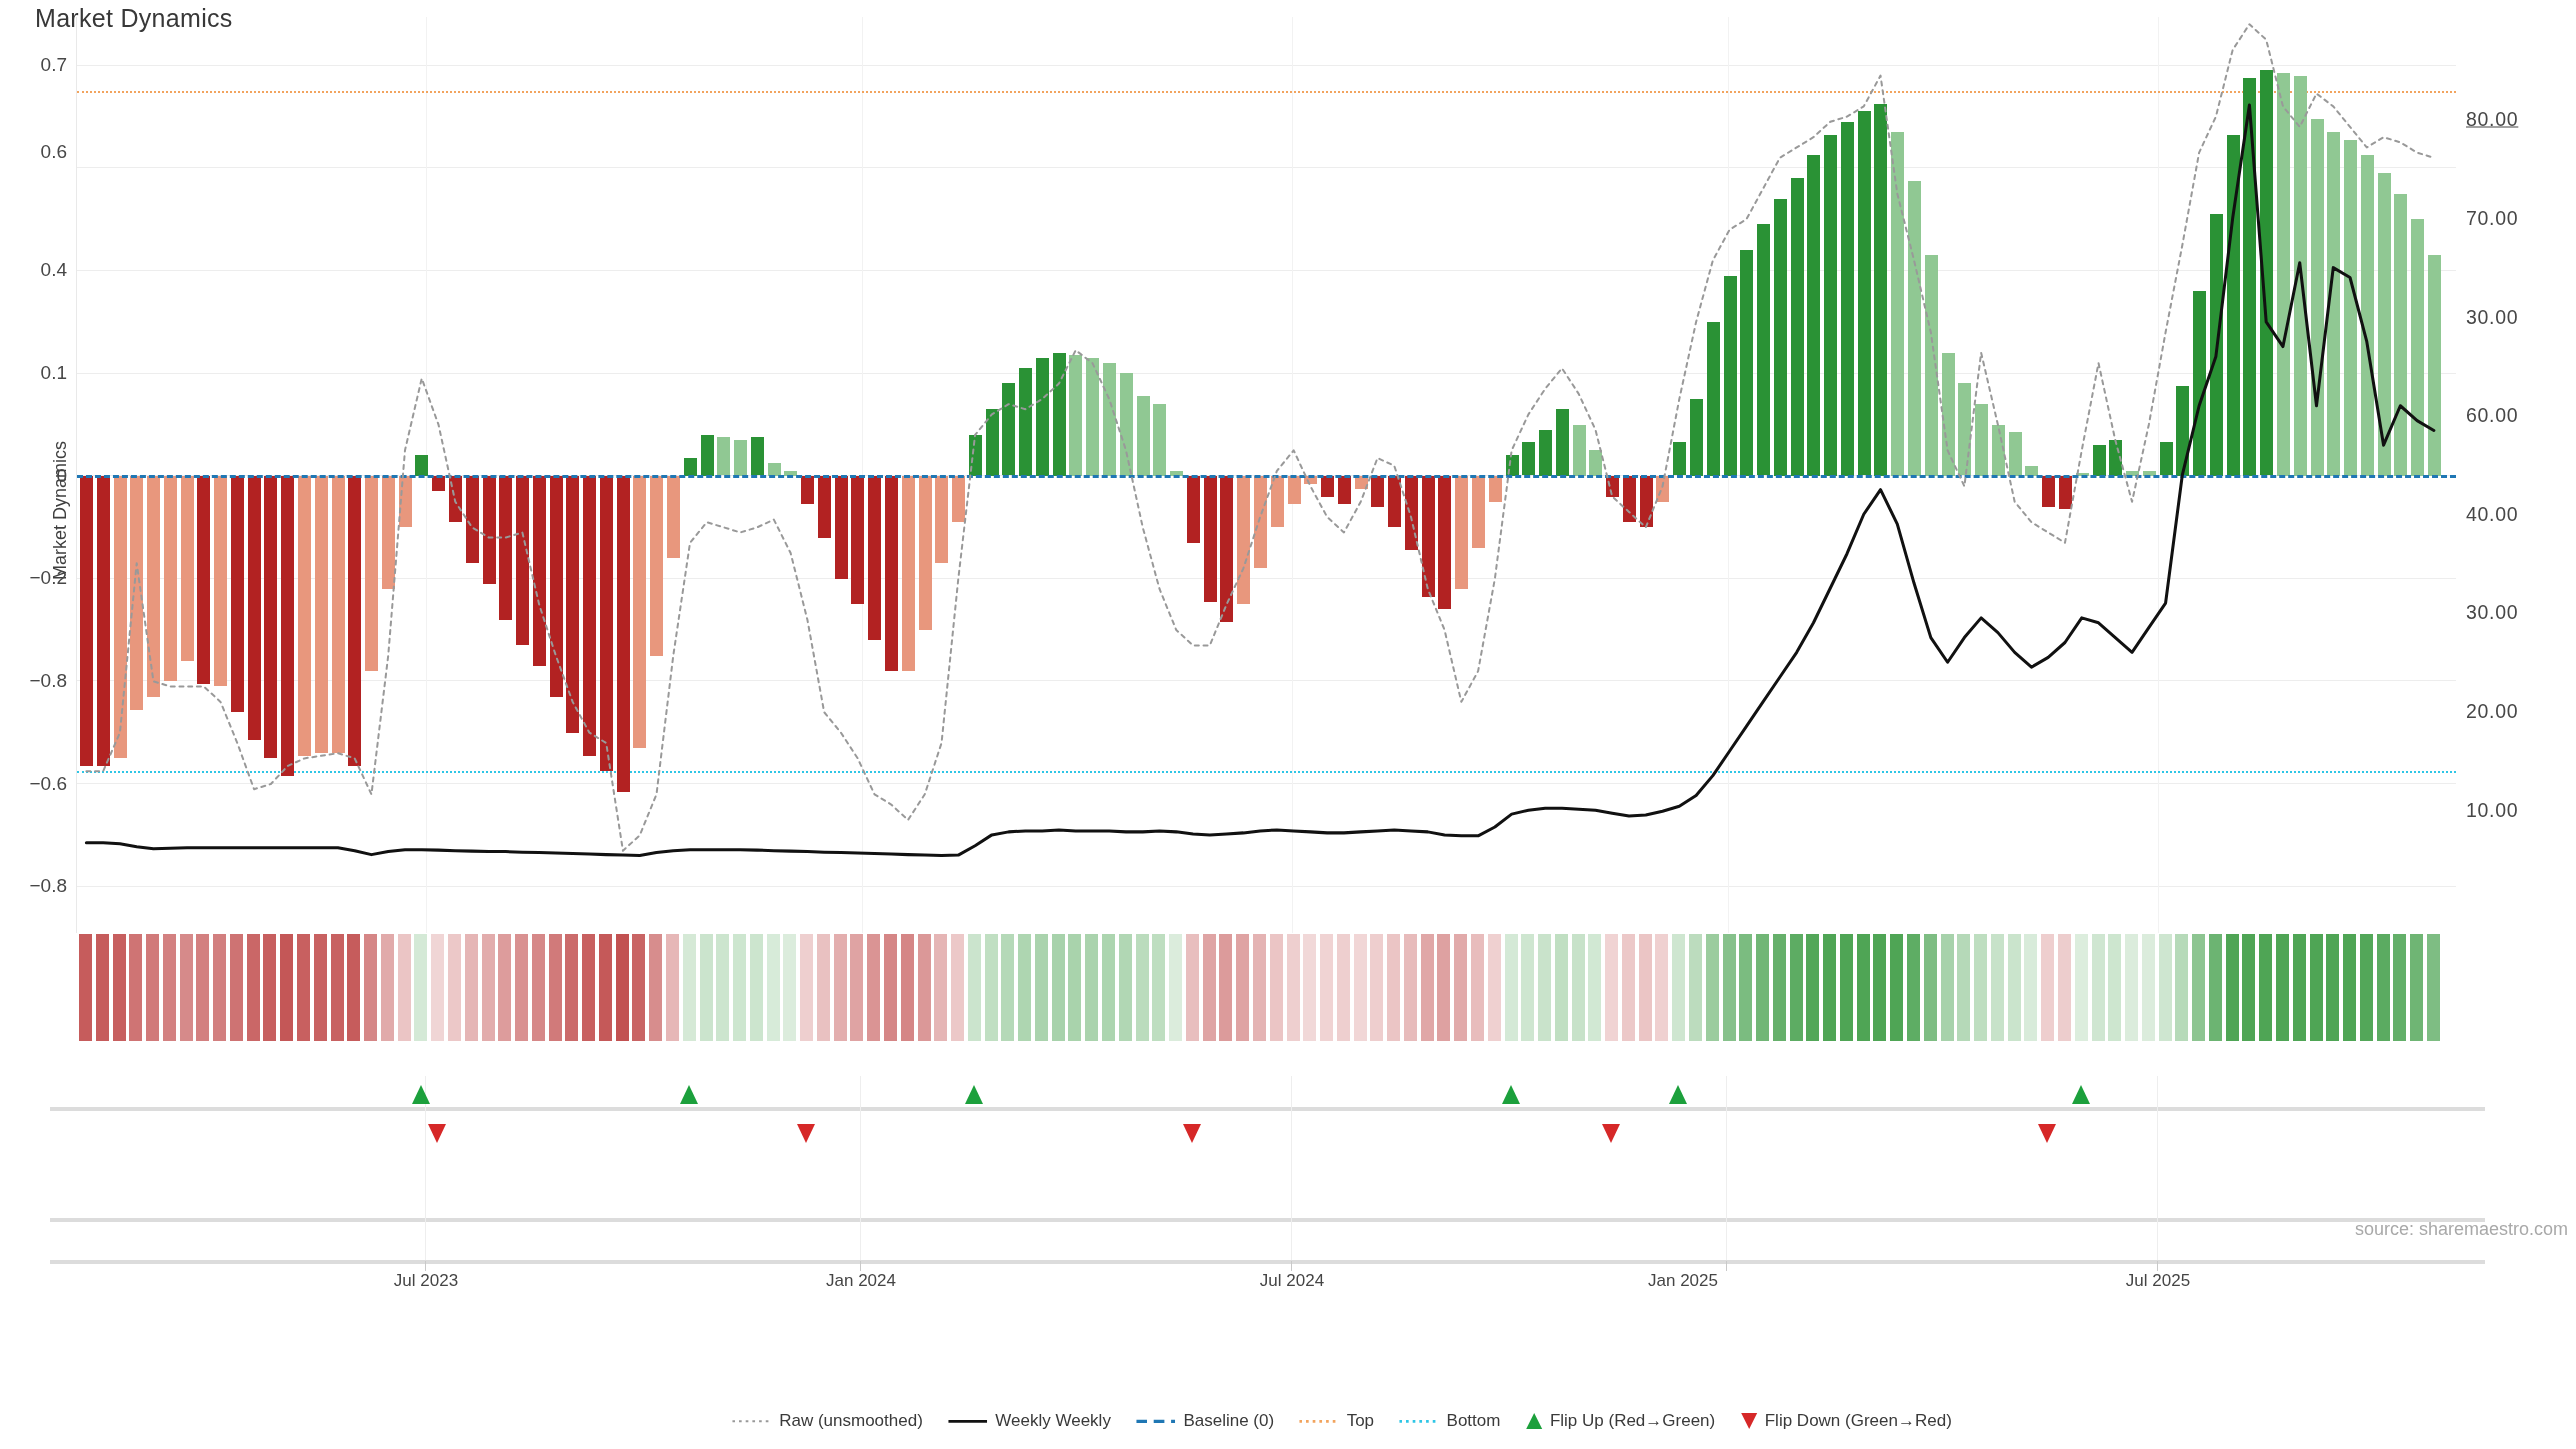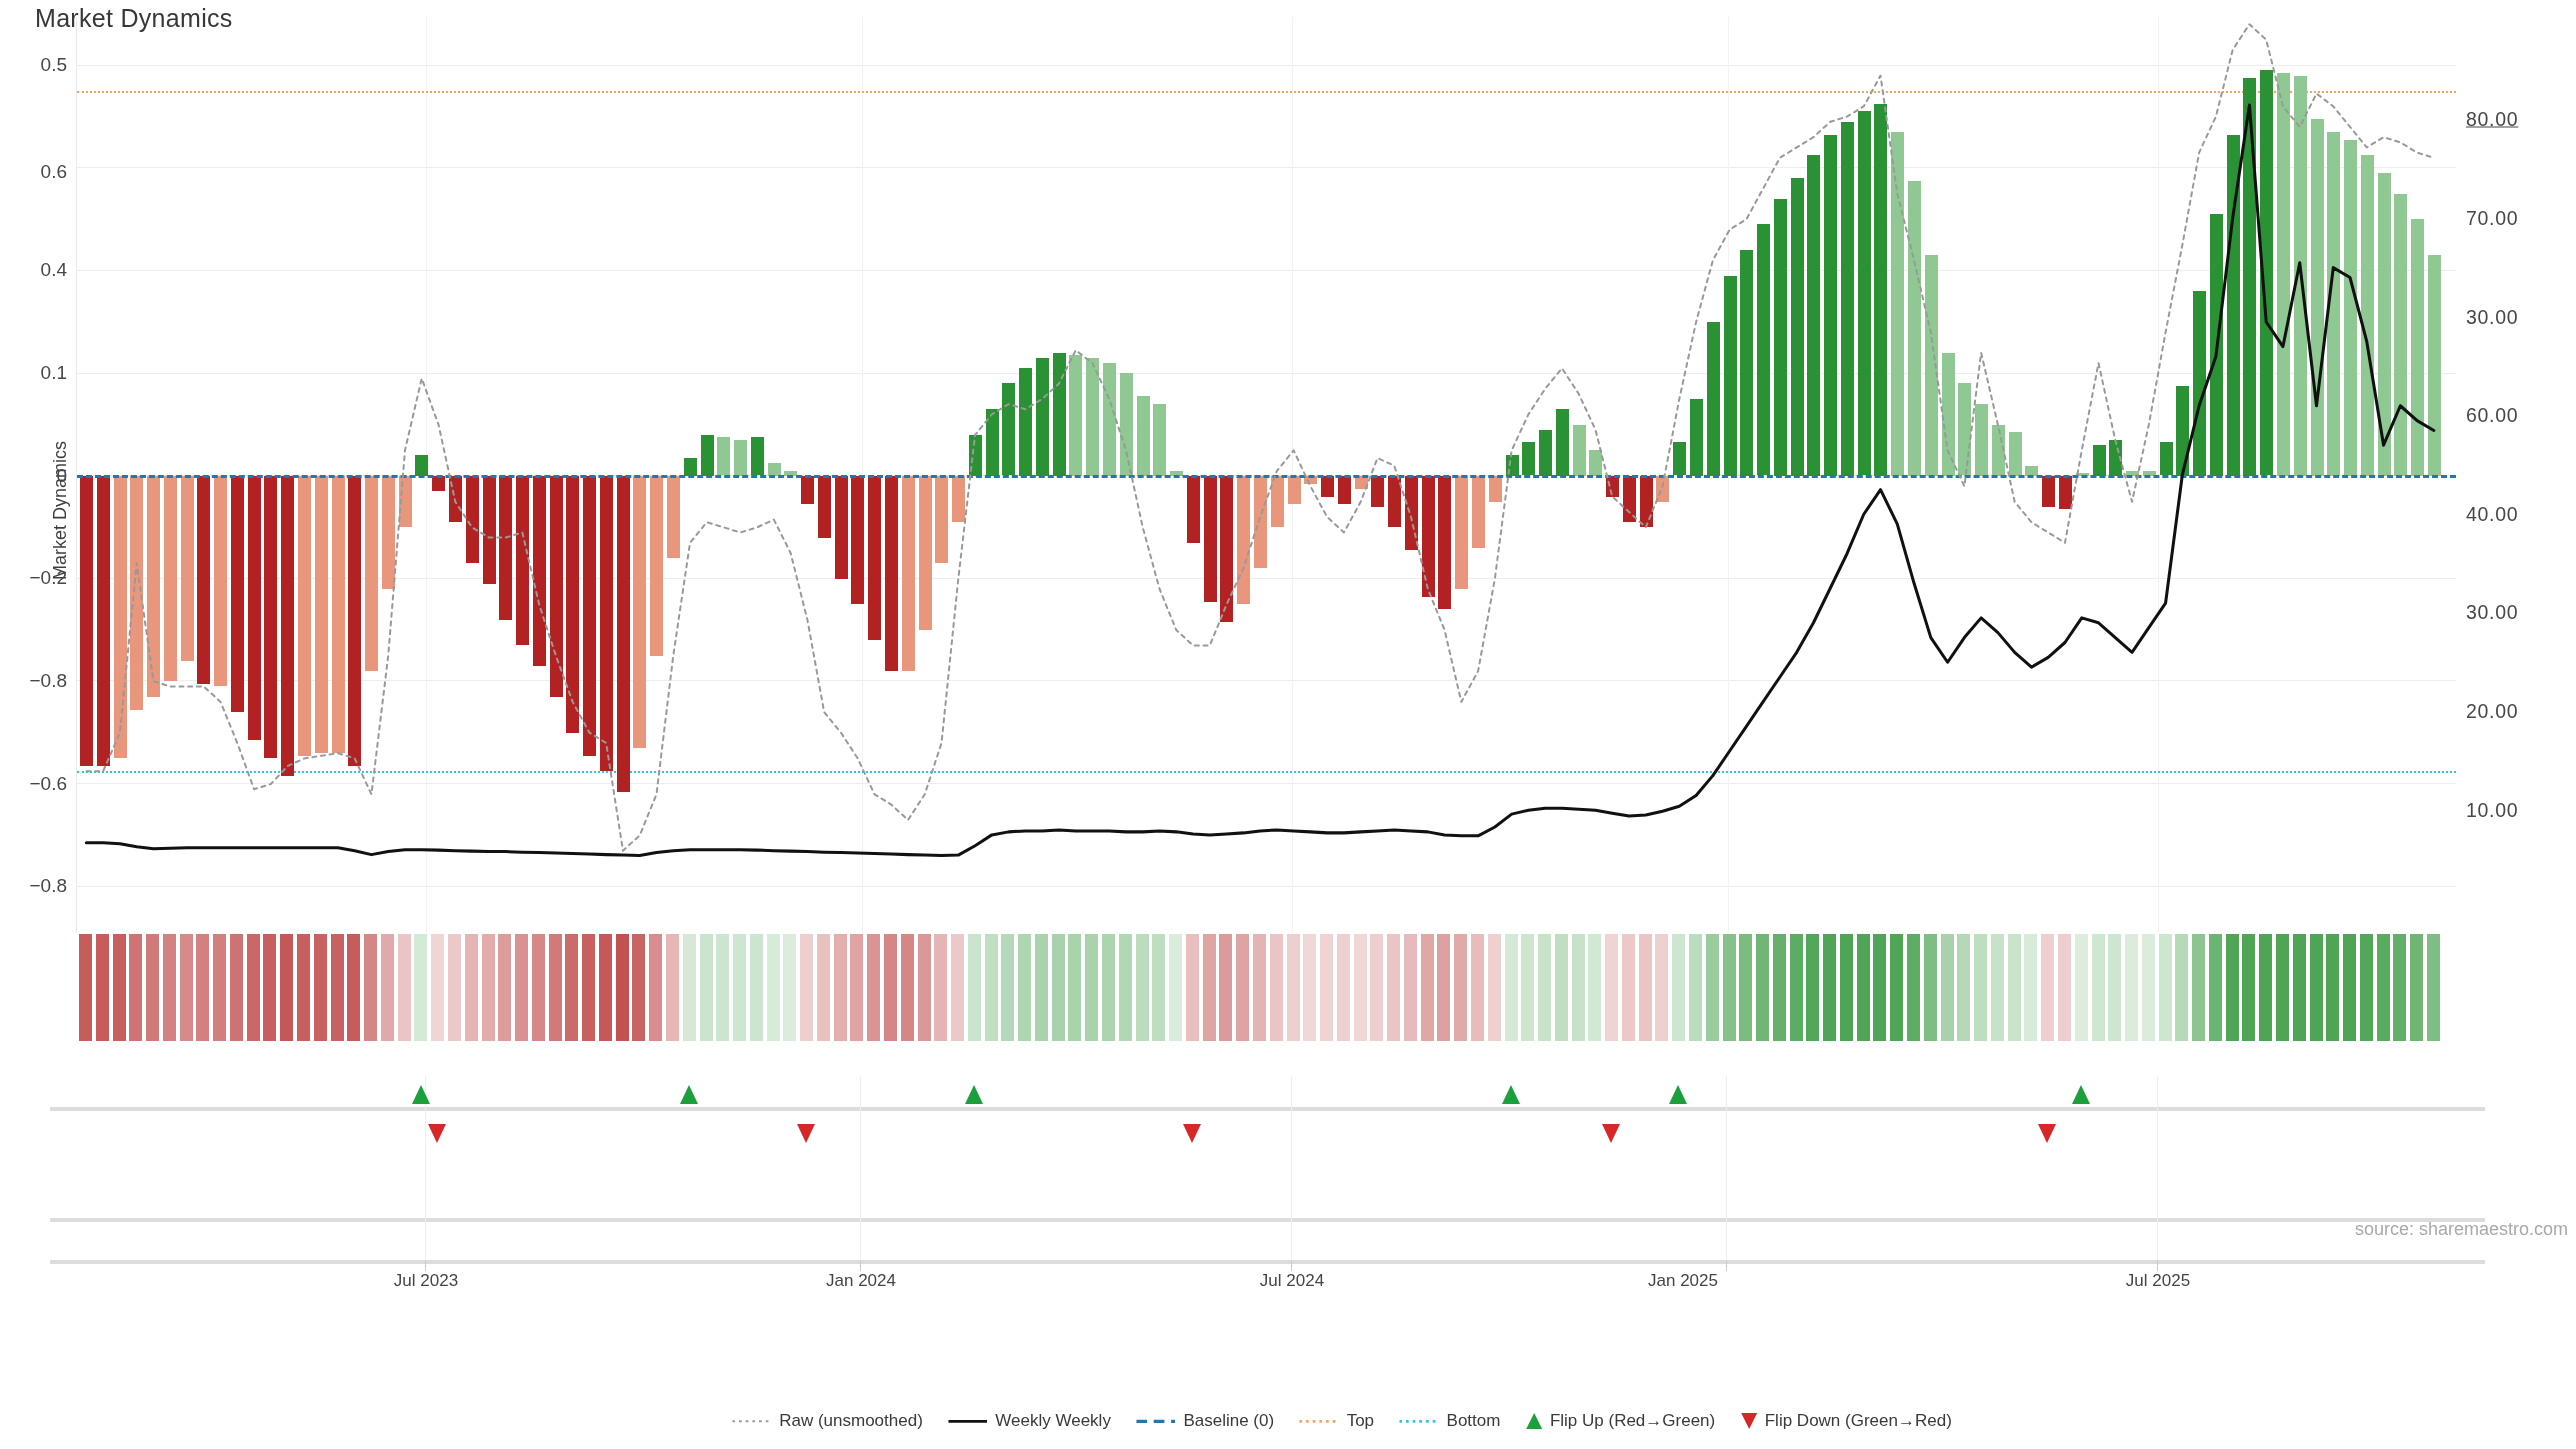--- a/index.html
+++ b/index.html
@@ -389,22 +389,22 @@
       </div>
       <div class="legend-item">
         <div class="tri-up-sw" style="border-bottom: 16px solid rgb(28, 160, 60);"></div>
         <span class="legend-label">Flip Up (Red→Green)</span>
       </div>
       <div class="legend-item">
         <div class="tri-down-sw" style="border-top: 16px solid rgb(214, 40, 40);"></div>
         <span class="legend-label">Flip Down (Green→Red)</span>
       </div>
     </div>
-<div class="ytick-l" style="top: 65px;">0.5</div>
-    <div class="ytick-l" style="top: 172px;">0.6</div>
+<div class="ytick-l" style="top: 65px;">0.7</div>
+    <div class="ytick-l" style="top: 152px;">0.6</div>
     <div class="ytick-l" style="top: 270px;">0.4</div>
     <div class="ytick-l" style="top: 373px;">0.1</div>
     <div class="ytick-l" style="top: 476px;">0</div>
     <div class="ytick-l" style="top: 578px;">−0.2</div>
     <div class="ytick-l" style="top: 681px;">−0.8</div>
     <div class="ytick-l" style="top: 784px;">−0.6</div>
     <div class="ytick-l" style="top: 886px;">−0.8</div>
     <div class="ytick-r" style="top: 119px; text-decoration: underline;">80.00</div>
     <div class="ytick-r" style="top: 218px;">70.00</div>
     <div class="ytick-r" style="top: 317px;">30.00</div>

